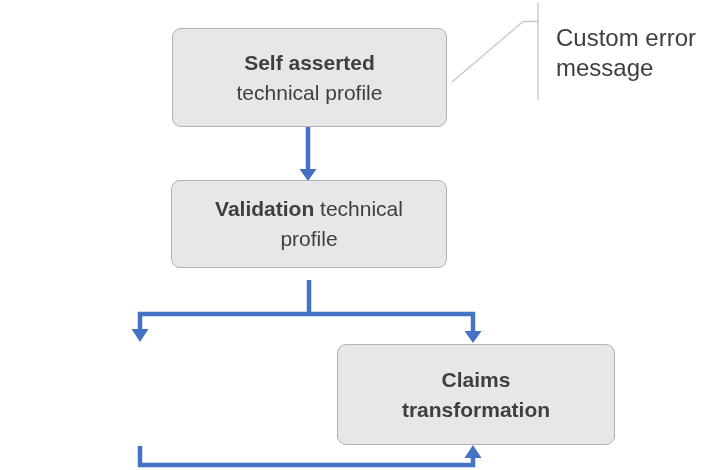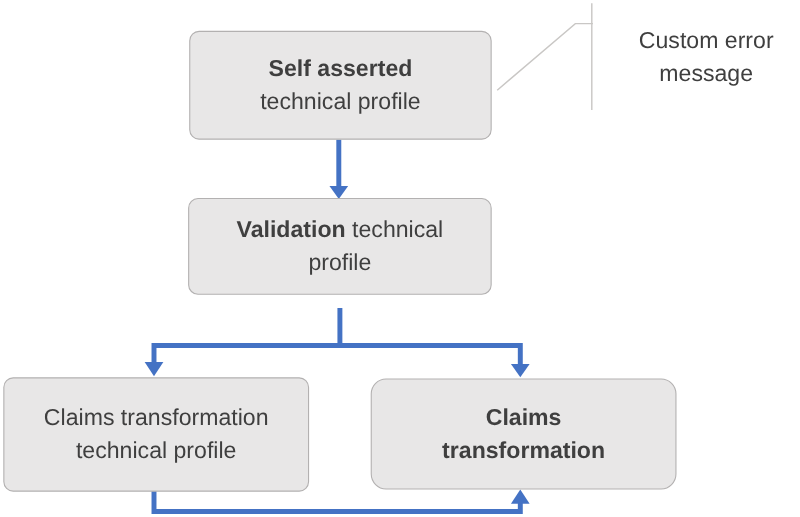--- a/index.html
+++ b/index.html
@@ -56,29 +56,29 @@
     text-align: center;
     color: var(--text);
     font-size: 21px;
     line-height: 30px;
     padding: 4px 28px;
   }
   .node b { font-weight: bold; }
   .node-self-asserted   { left: 172px; top: 28px;  width: 275px; height: 99px;  }
   .node-validation      { left: 171px; top: 180px; width: 276px; height: 88px; }
   .node-claims-tp       { left: 3px;   top: 343px; width: 278px; height: 104px; }
-  .node-claims-transform{ left: 337px; top: 344px; width: 278px; height: 101px; border-radius: 14px; }
+  .node-claims-transform{ left: 337px; top: 344px; width: 278px; height: 101px; }
   .callout-text {
     position: absolute;
     left: 556px;
     top: 23px;
     width: 172px;
-    text-align: center;
+    text-align: left;
     color: var(--text);
-    font-size: 21px;
+    font-size: 24px;
     line-height: 30px;
   }
 </style>
 </head>
 <body>
 
 <div class="canvas">
 
   <svg class="connector-layer" viewBox="0 0 727 470" xmlns="http://www.w3.org/2000/svg">
 
@@ -98,23 +98,20 @@
   </svg>
 
   <div class="node node-self-asserted">
     <span><b>Self asserted</b><span> technical profile</span></span>
   </div>
 
   <div class="node node-validation">
     <span><b>Validation</b><span> technical profile</span></span>
   </div>
 
-  <div class="node node-claims-tp">
-    <span><b></b><span>Claims transformation technical profile</span></span>
-  </div>
 
   <div class="node node-claims-transform">
     <span><b>Claims transformation</b><span></span></span>
   </div>
 
   <div class="callout-text">Custom error message</div>
 
 </div>
 
 </body></html>

